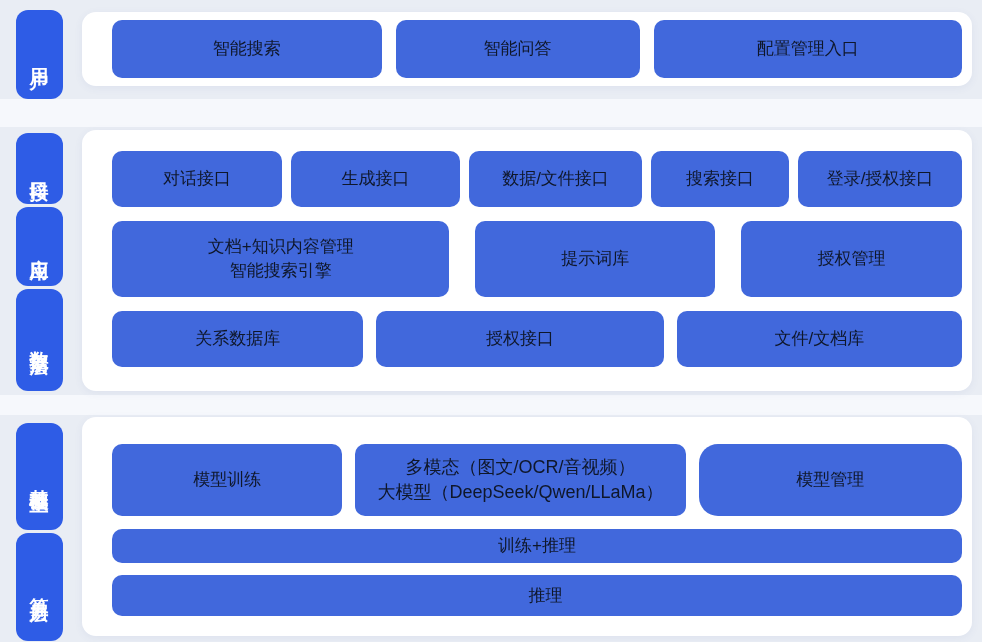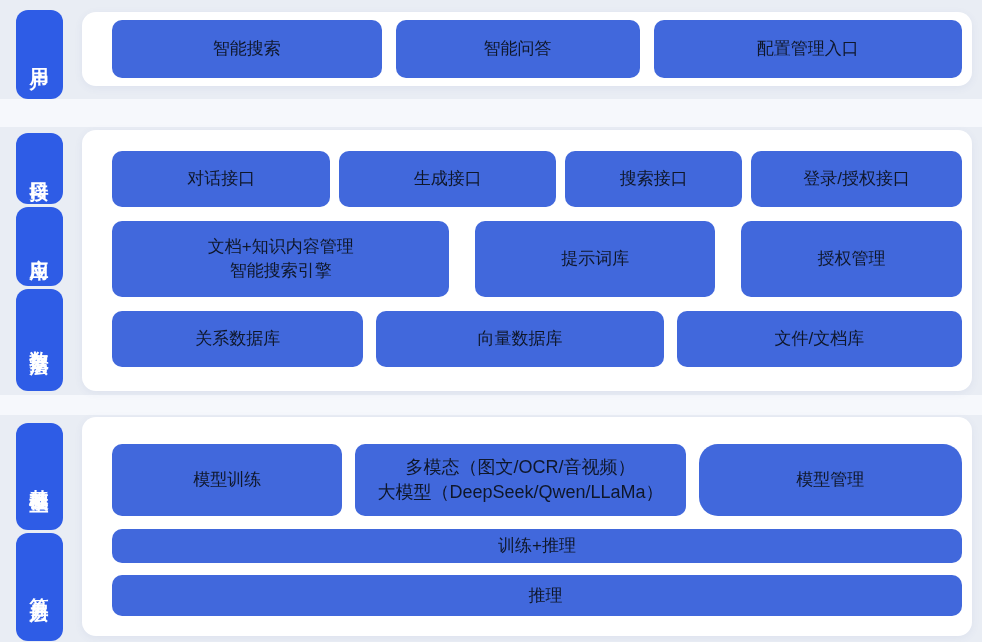--- a/index.html
+++ b/index.html
@@ -67,32 +67,33 @@
     <div class="blk" style="flex:271 1 0;">智能搜索</div>
     <div class="blk" style="flex:245 1 0;">智能问答</div>
     <div class="blk" style="flex:310 1 0;">配置管理入口</div>
   </div>
 </div>
 
 <div class="panel" id="panel-middle">
   <div class="row row-ifc">
     <div class="blk" style="flex:170 1 0;">对话接口</div>
     <div class="blk" style="flex:169 1 0;">生成接口</div>
+    <div class="blk" style="flex:173 1 0;">数据/文件接口</div>
     <div class="blk" style="flex:138 1 0;">搜索接口</div>
     <div class="blk" style="flex:164 1 0;">登录/授权接口</div>
   </div>
   <div class="row row-app">
     <div class="blk" style="flex:252 1 0;">文档+知识内容管理
 智能搜索引擎</div>
     <div class="blk" style="flex:179 1 0;">提示词库</div>
     <div class="blk" style="flex:165 1 0;">授权管理</div>
   </div>
   <div class="row row-data">
     <div class="blk" style="flex:253 1 0;">关系数据库</div>
-    <div class="blk" style="flex:289 1 0;">向量数据库</div>
+    <div class="blk" style="flex:289 1 0;">授权接口</div>
     <div class="blk" style="flex:287 1 0;">文件/文档库</div>
   </div>
 </div>
 
 <div class="panel" id="panel-bottom">
   <div class="row row-model">
     <div class="blk" style="flex:230 1 0;">模型训练</div>
     <div class="blk big" style="flex:330 1 0;">多模态（图文/OCR/音视频）
 大模型（DeepSeek/Qwen/LLaMa）</div>
     <div class="blk" style="flex:263 1 0;border-radius:19px;">模型管理</div>

